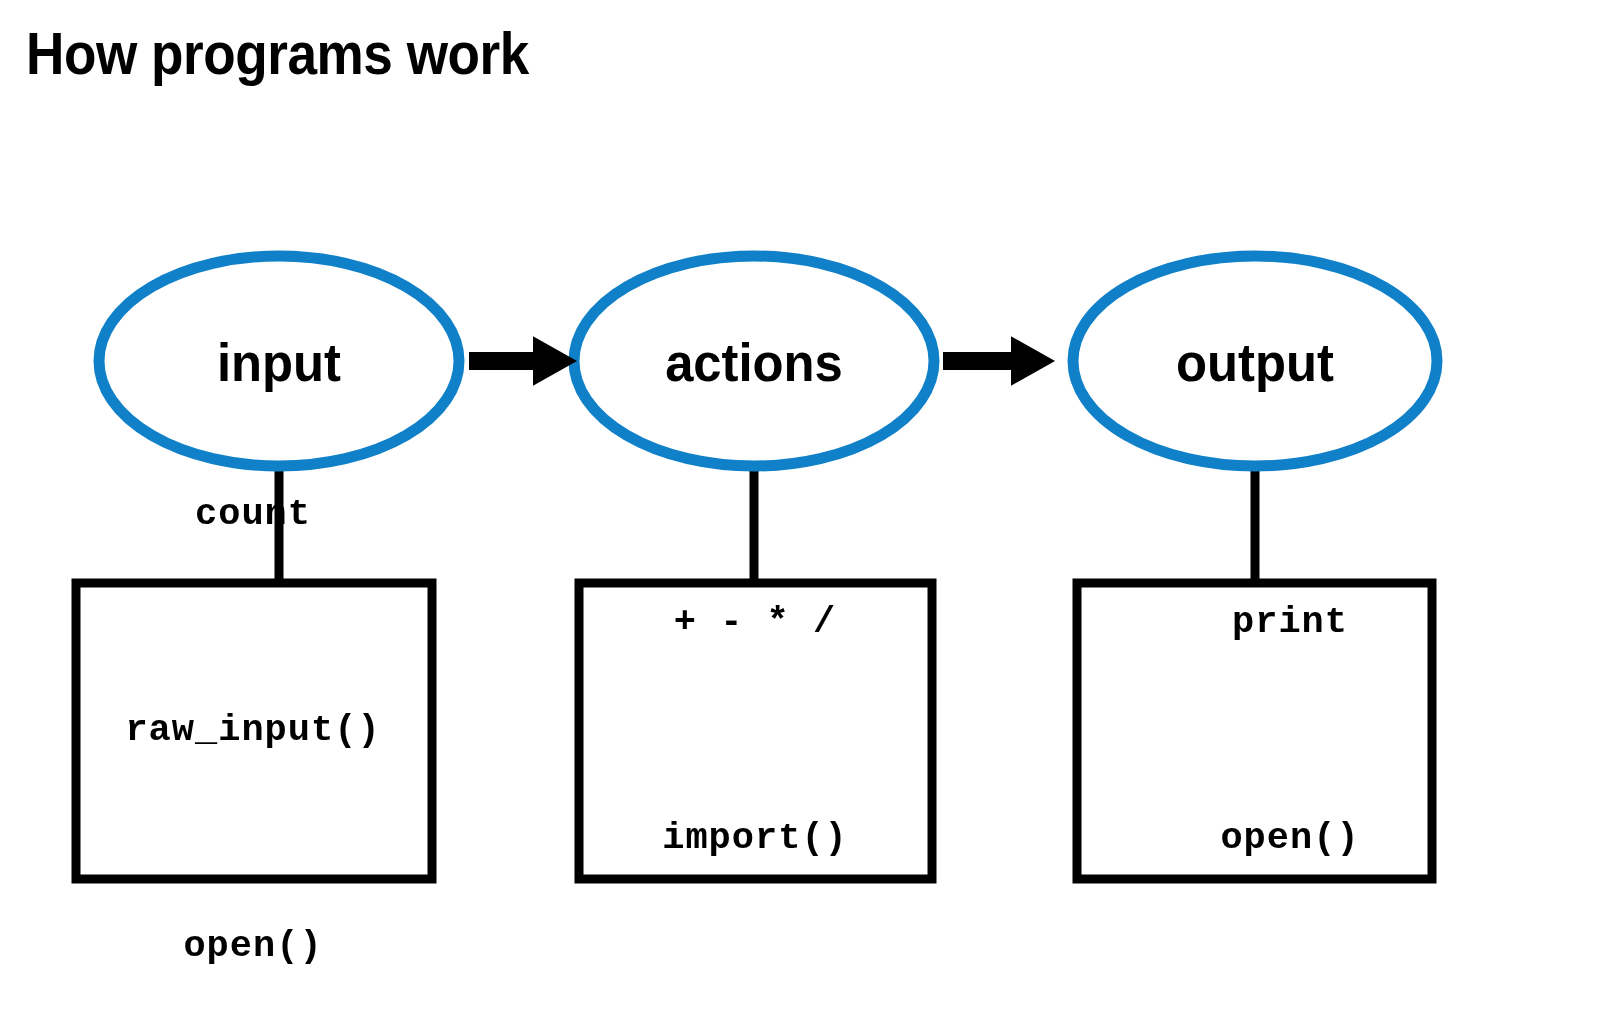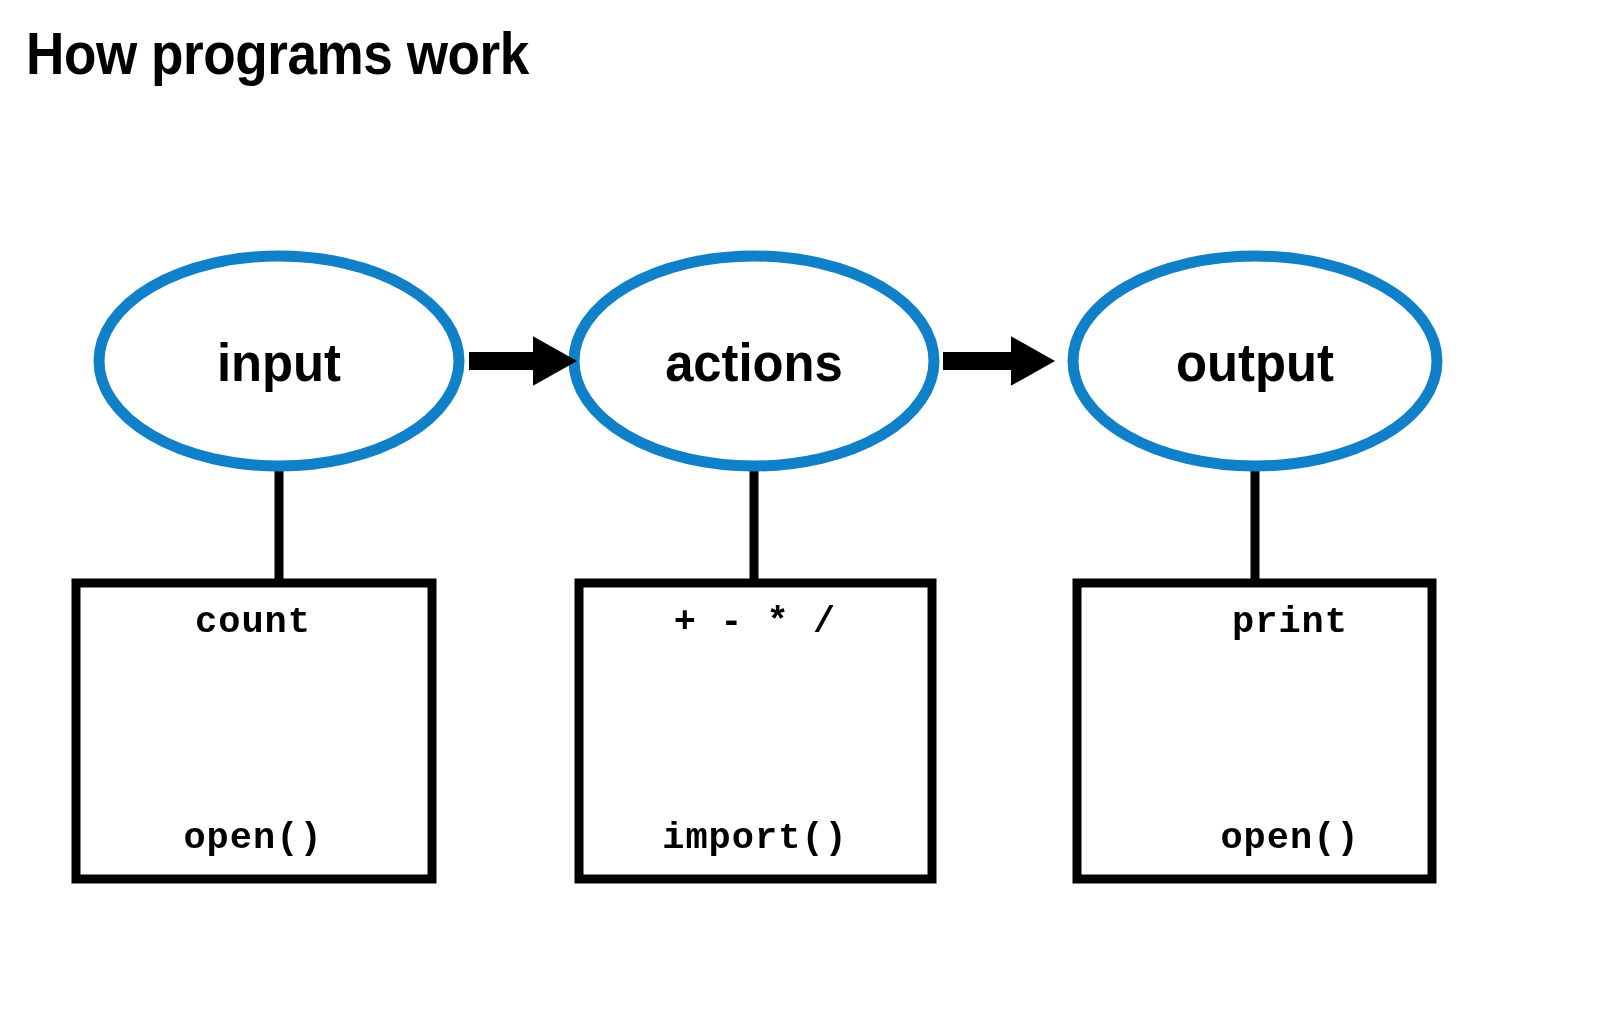--- a/index.html
+++ b/index.html
@@ -112,20 +112,21 @@
 
       <path d="M 944 353 L 1012 353 L 1012 338 L 1053 361 L 1012 384 L 1012 369 L 944 369 Z" fill="#000000" stroke="#000000" stroke-width="2" stroke-linejoin="miter"></path>
     </svg>
 
     <div class="node-label" style="left:279px; top:362px;">input</div>
     <div class="node-label" style="left:754px; top:362px;">actions</div>
     <div class="node-label" style="left:1255px; top:362px;">output</div>
 
     <div class="box-text" style="left:253px; top:730px;">
       <span class="code-line">count</span>
+      <span class="code-line">raw_input()</span>
       <span class="code-line">open()</span>
     </div>
 
     <div class="box-text" style="left:755px; top:730px;">
       <span class="code-line">+ - * /</span>
       <span class="code-line">import()</span>
     </div>
 
     <div class="box-text" style="left:1253px; top:730px;margin-left:37px;">
       <span class="code-line">print</span>

